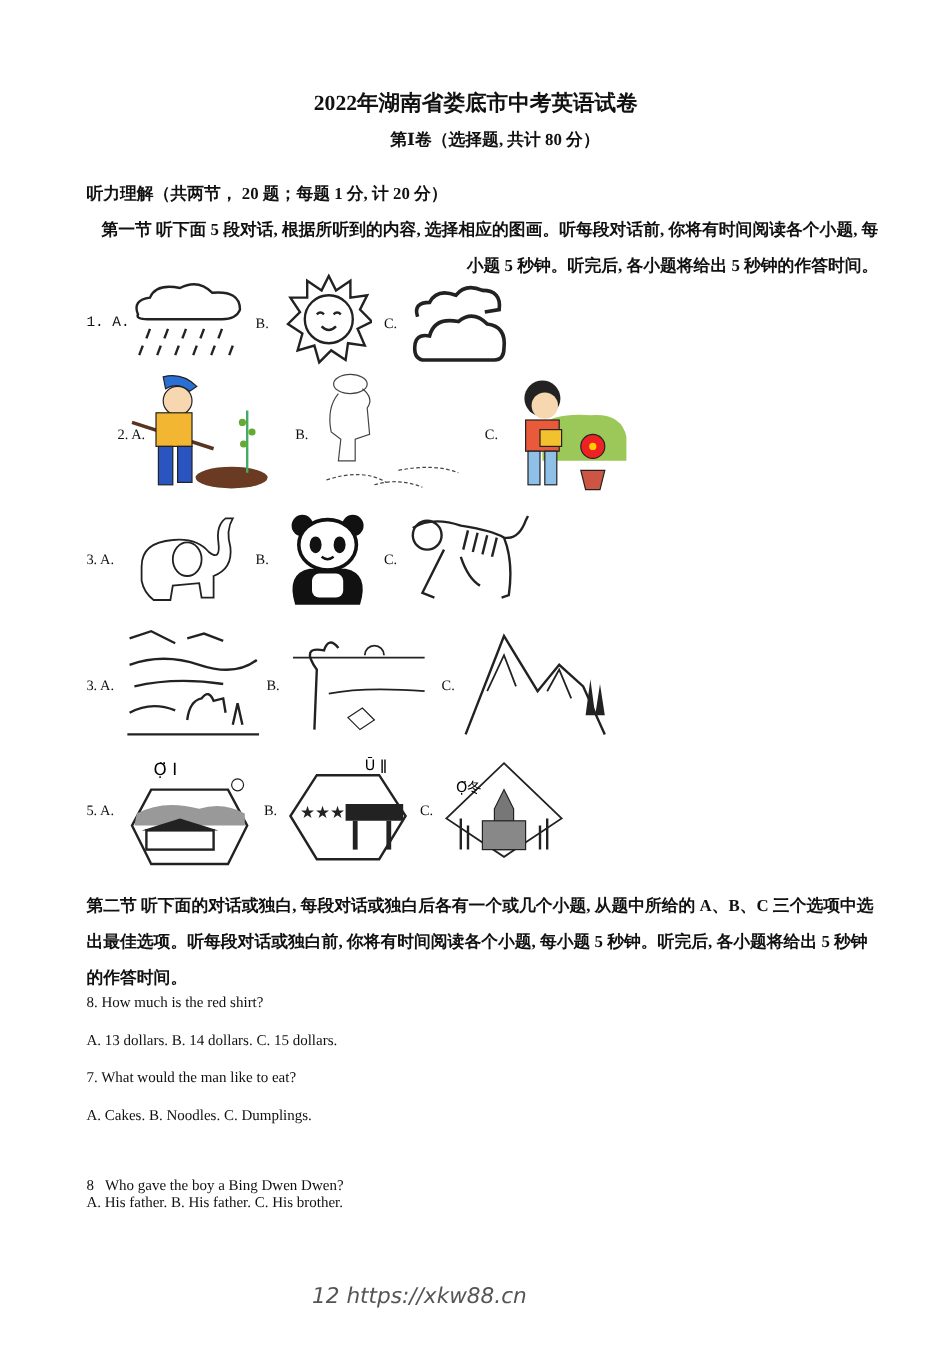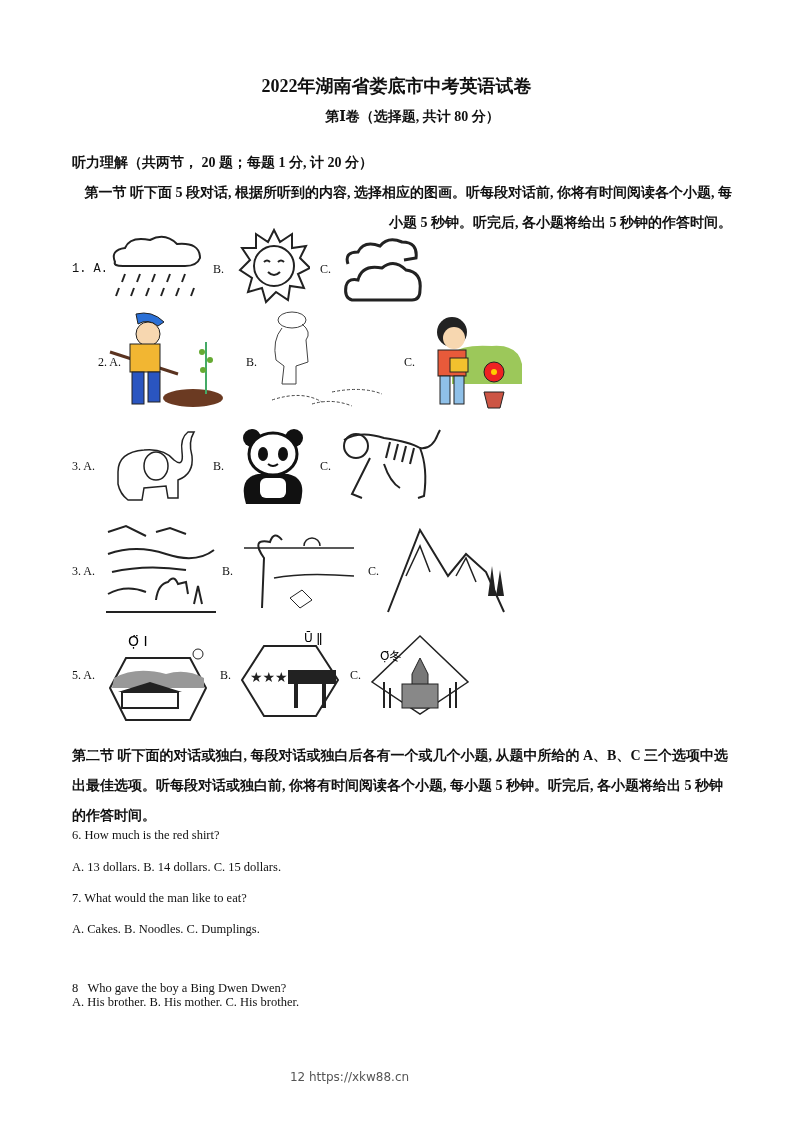--- a/index.html
+++ b/index.html
@@ -3,21 +3,21 @@
 <meta charset="utf-8">
 <style>
   html, body { margin:0; padding:0; background:#fff; }
   body { width:793px; height:1122px; position:relative; overflow:hidden; font-family:"Liberation Serif","DejaVu Serif",serif; color:#111; }
   .title { position:absolute; top:74px; left:0; width:793px; text-align:center; font-size:18px; font-weight:bold; }
   .subtitle { position:absolute; top:108px; left:0; width:793px; text-align:center; font-size:14px; font-weight:bold;margin-left:16px; }
   .para { position:absolute; left:72px; font-size:14px; font-weight:bold; line-height:30px; width:660px;margin-top:12px; }
   .q-label { position:absolute; font-size:12px; }
   .pic { position:absolute; }
   .qtext { position:absolute; left:72px; font-size:12.5px; }
-  .footer { position:absolute; top:1070px; left:0; width:699px; text-align:center; font-family:"DejaVu Sans",sans-serif; font-size:12px; color:#555; }
+  .footer { position:absolute; top:1070px; left:0; width:699px; text-align:center; font-family:"DejaVu Sans",sans-serif; font-size:18px; color:#555;font-style:italic; }
 </style>
 </head>
 <body>
 
 <div class="title">2022年湖南省娄底市中考英语试卷</div>
 <div class="subtitle">第Ⅰ卷（选择题, 共计 80 分）</div>
 <div class="para" style="top:136px;">听力理解（共两节， 20 题；每题 1 分, 计 20 分）</div>
 <div class="para" style="top:166px;text-align:right;">第一节  听下面 5  段对话, 根据所听到的内容, 选择相应的图画。听每段对话前, 你将有时间阅读各个小题, 每小题 5 秒钟。听完后, 各小题将给出 5 秒钟的作答时间。</div>
 
 <div class="q-label" style="top:262px;left:72px;font-family:Liberation Mono, monospace;">1. A.</div>
@@ -154,20 +154,20 @@
 <svg class="pic" style="top:634px;left:370px;" width="100" height="84">
   <polygon points="50,2 98,48 50,80 2,48" fill="none" stroke="#222" stroke-width="1.5"></polygon>
   <path d="M42 74 L42 40 L50 24 L58 40 L58 74Z" fill="#777" stroke="#222"></path>
   <rect x="32" y="50" width="36" height="24" fill="#888" stroke="#222"></rect>
   <path d="M14 74 L14 48 M86 74 L86 48 M20 74 L20 54 M80 74 L80 54" stroke="#222" stroke-width="2"></path>
   <text x="10" y="26" font-size="12" font-family="DejaVu Sans, sans-serif">Ọ̈冬</text>
 </svg>
 
 <div class="para" style="top:729px;">第二节  听下面的对话或独白, 每段对话或独白后各有一个或几个小题, 从题中所给的 A、B、C 三个选项中选出最佳选项。听每段对话或独白前, 你将有时间阅读各个小题, 每小题 5 秒钟。听完后, 各小题将给出 5 秒钟的作答时间。</div>
 
-<div class="qtext" style="top:828px;">6. How much is the red shirt?</div>
+<div class="qtext" style="top:828px;">8. How much is the red shirt?</div>
 <div class="qtext" style="top:860px;">A. 13 dollars. B. 14 dollars. C. 15 dollars.</div>
 <div class="qtext" style="top:891px;">7. What would the man like to eat?</div>
 <div class="qtext" style="top:922px;text-align:right;">A. Cakes. B. Noodles. C. Dumplings.</div>
 <div class="qtext" style="top:953px;white-space:pre;margin-top:28px;">8   Who gave the boy a Bing Dwen Dwen?</div>
-<div class="qtext" style="top:995px;">A. His brother. B. His mother. C. His brother.</div>
+<div class="qtext" style="top:995px;">A. His father. B. His father. C. His brother.</div>
 
 <div class="footer">12 https://xkw88.cn</div>
 
 </body></html>

